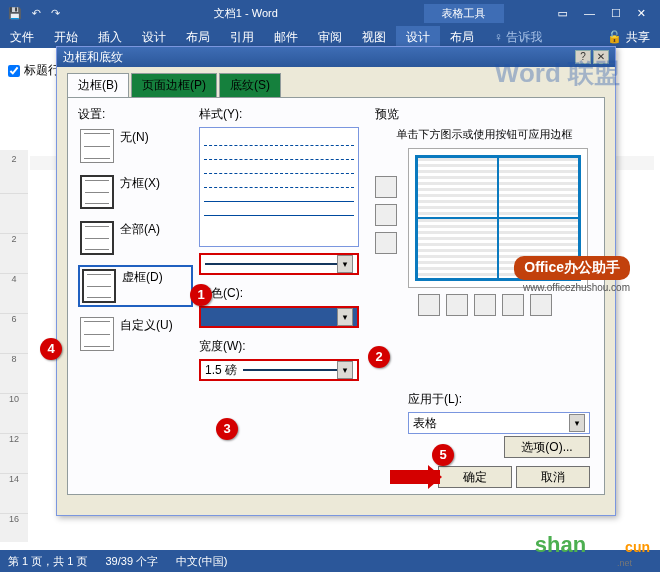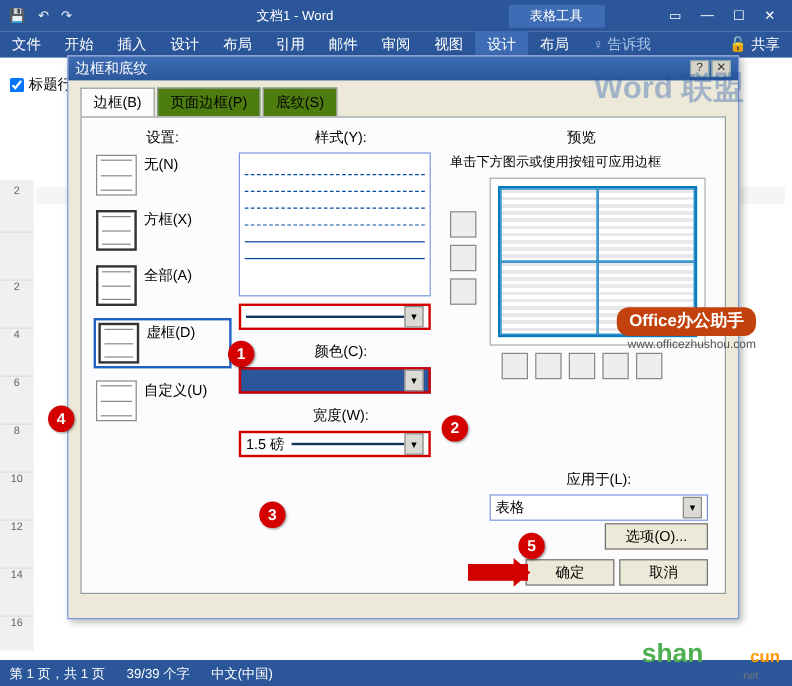--- a/index.html
+++ b/index.html
@@ -38,25 +38,25 @@
 .statusbar { position: absolute; bottom: 0; left: 0; right: 0; height: 22px; background: #2b579a; color: #fff; font-size: 11px; display: flex; align-items: center; padding: 0 8px; gap: 18px; }
 
 
 .dialog { position: absolute; left: 56px; top: 46px; width: 560px; height: 470px; background: #ece9d8; border: 1px solid #7a96df; box-shadow: 2px 2px 6px rgba(0,0,0,.3); }
 .dialog-title { height: 20px; background: linear-gradient(#3e6db5,#2b579a); color: #fff; font-size: 12px; padding: 0 6px; display: flex; align-items: center; }
 .dialog-title .close { margin-left: auto; display: flex; gap: 2px; }
 .dialog-title .close span { width: 16px; height: 14px; border: 1px solid #8aa; background: #d7d3c7; color: #333; text-align: center; font-size: 10px; line-height: 12px; }
 
 .dialog-body { padding: 6px 10px 10px; }
 .tabs { display: flex; font-size: 12px; }
-.tabs .tab-btn { padding: 3px 10px; border: 1px solid #919b9c; border-bottom: none; background: #4d7c0f; margin-right: 2px; }
+.tabs .tab-btn { padding: 3px 10px; border: 1px solid #919b9c; border-bottom: none; background: #15803d; margin-right: 2px; }
 .tabs .tab-btn.active { background: #fcfcfe; }
 .tab-content { border: 1px solid #919b9c; background: #fcfcfe; height: 398px; padding: 8px 10px; position: relative; }
 
-.section-label { font-size: 12px; margin-bottom: 4px; text-align: center; }
+.section-label { font-size: 12px; margin-bottom: 4px; }
 .cols { display: flex; gap: 6px; height: 100%; }
 .col-settings { width: 115px; }
 .col-style { width: 170px; }
 .col-preview { flex: 1; }
 
 
 .setting-item { display: flex; align-items: flex-start; gap: 6px; margin-bottom: 8px; padding: 2px; }
 .setting-item.selected { border: 2px solid #2060c0; }
 .setting-icon { width: 34px; height: 34px; border: 1px solid #888; background: #fff; padding: 3px; display: flex; flex-direction: column; justify-content: space-between; }
 .setting-icon .line { height: 1px; background: #888; }
@@ -69,21 +69,21 @@
 .style-list .sline.solid { border-bottom-style: solid; }
 .combo { width: 160px; height: 22px; border: 1px solid #7a96df; background: #fff; display: flex; align-items: center; padding: 0 4px; font-size: 12px; position: relative; margin-top: 2px; }
 .combo .arrow { margin-left: auto; width: 16px; height: 18px; background: #dcdad5; border: 1px solid #888; text-align: center; font-size: 9px; line-height: 16px; }
 .combo.blue { background: #2b579a; }
 .redbox { border: 2px solid #d40000 !important; }
 
 
 .preview-box { width: 180px; height: 140px; border: 1px solid #aaa; background: #fff; margin: 6px auto 0; padding: 6px; position: relative; }
 .preview-table { width: 100%; height: 100%; border: 2px solid #0a7abf; display: grid; grid-template: 1fr 1fr / 1fr 1fr; }
 .preview-table div { border: 1px solid #0a7abf; background: repeating-linear-gradient(#e8e8e8 0 3px, #fff 3px 6px); }
-.preview-hint { font-size: 11px; text-align: left; margin-top: 2px; }
+.preview-hint { font-size: 11px; text-align: center; margin-top: 2px; }
 .small-btns { display: flex; gap: 6px; margin-top: 6px; justify-content: center; }
 .small-btn { width: 22px; height: 22px; border: 1px solid #888; background: #eee; }
 
 .apply-row { position: absolute; bottom: 60px; left: 340px; right: 14px; font-size: 12px; }
 .apply-row .combo { width: 100%; }
 .options-btn-row { position: absolute; bottom: 36px; right: 14px; }
 .dialog-buttons { position: absolute; bottom: 6px; right: 14px; display: flex; gap: 4px; margin-top: 18px; }
 .btn { width: 74px; height: 22px; border: 1px solid #707070; background: #ece9d8; font-size: 12px; text-align: center; line-height: 20px; }
 .btn.options { width: 86px; }
 

